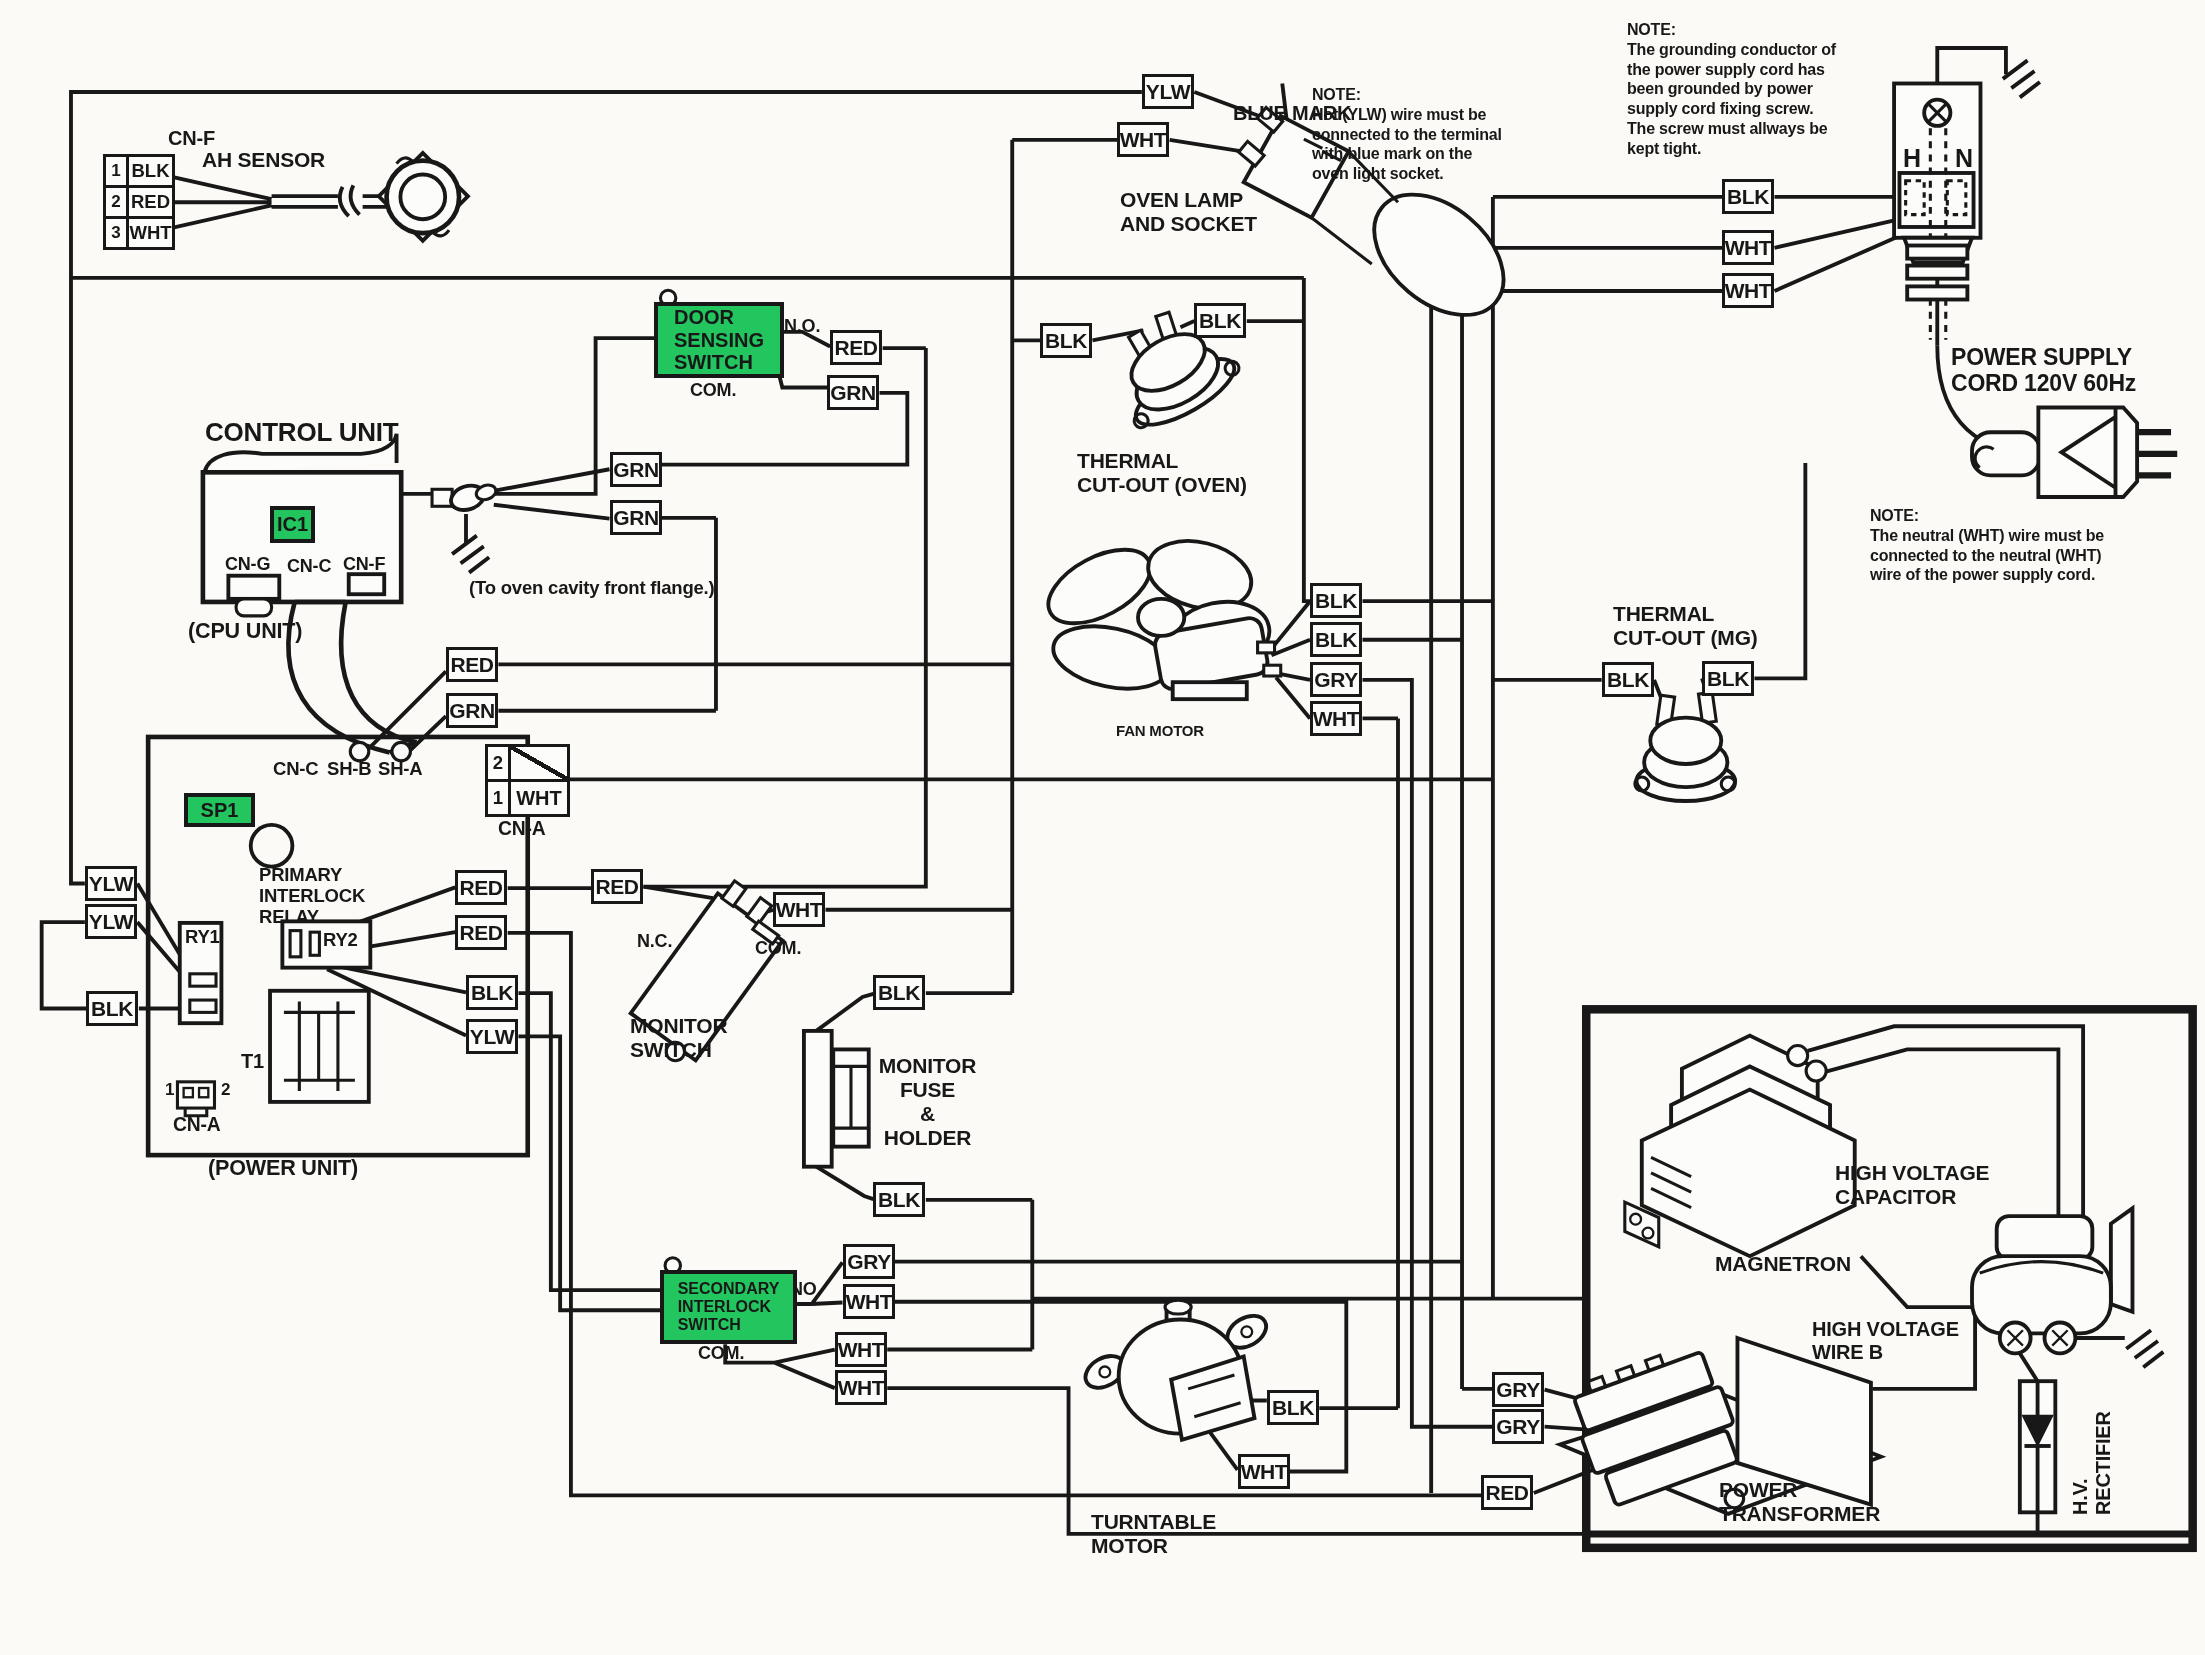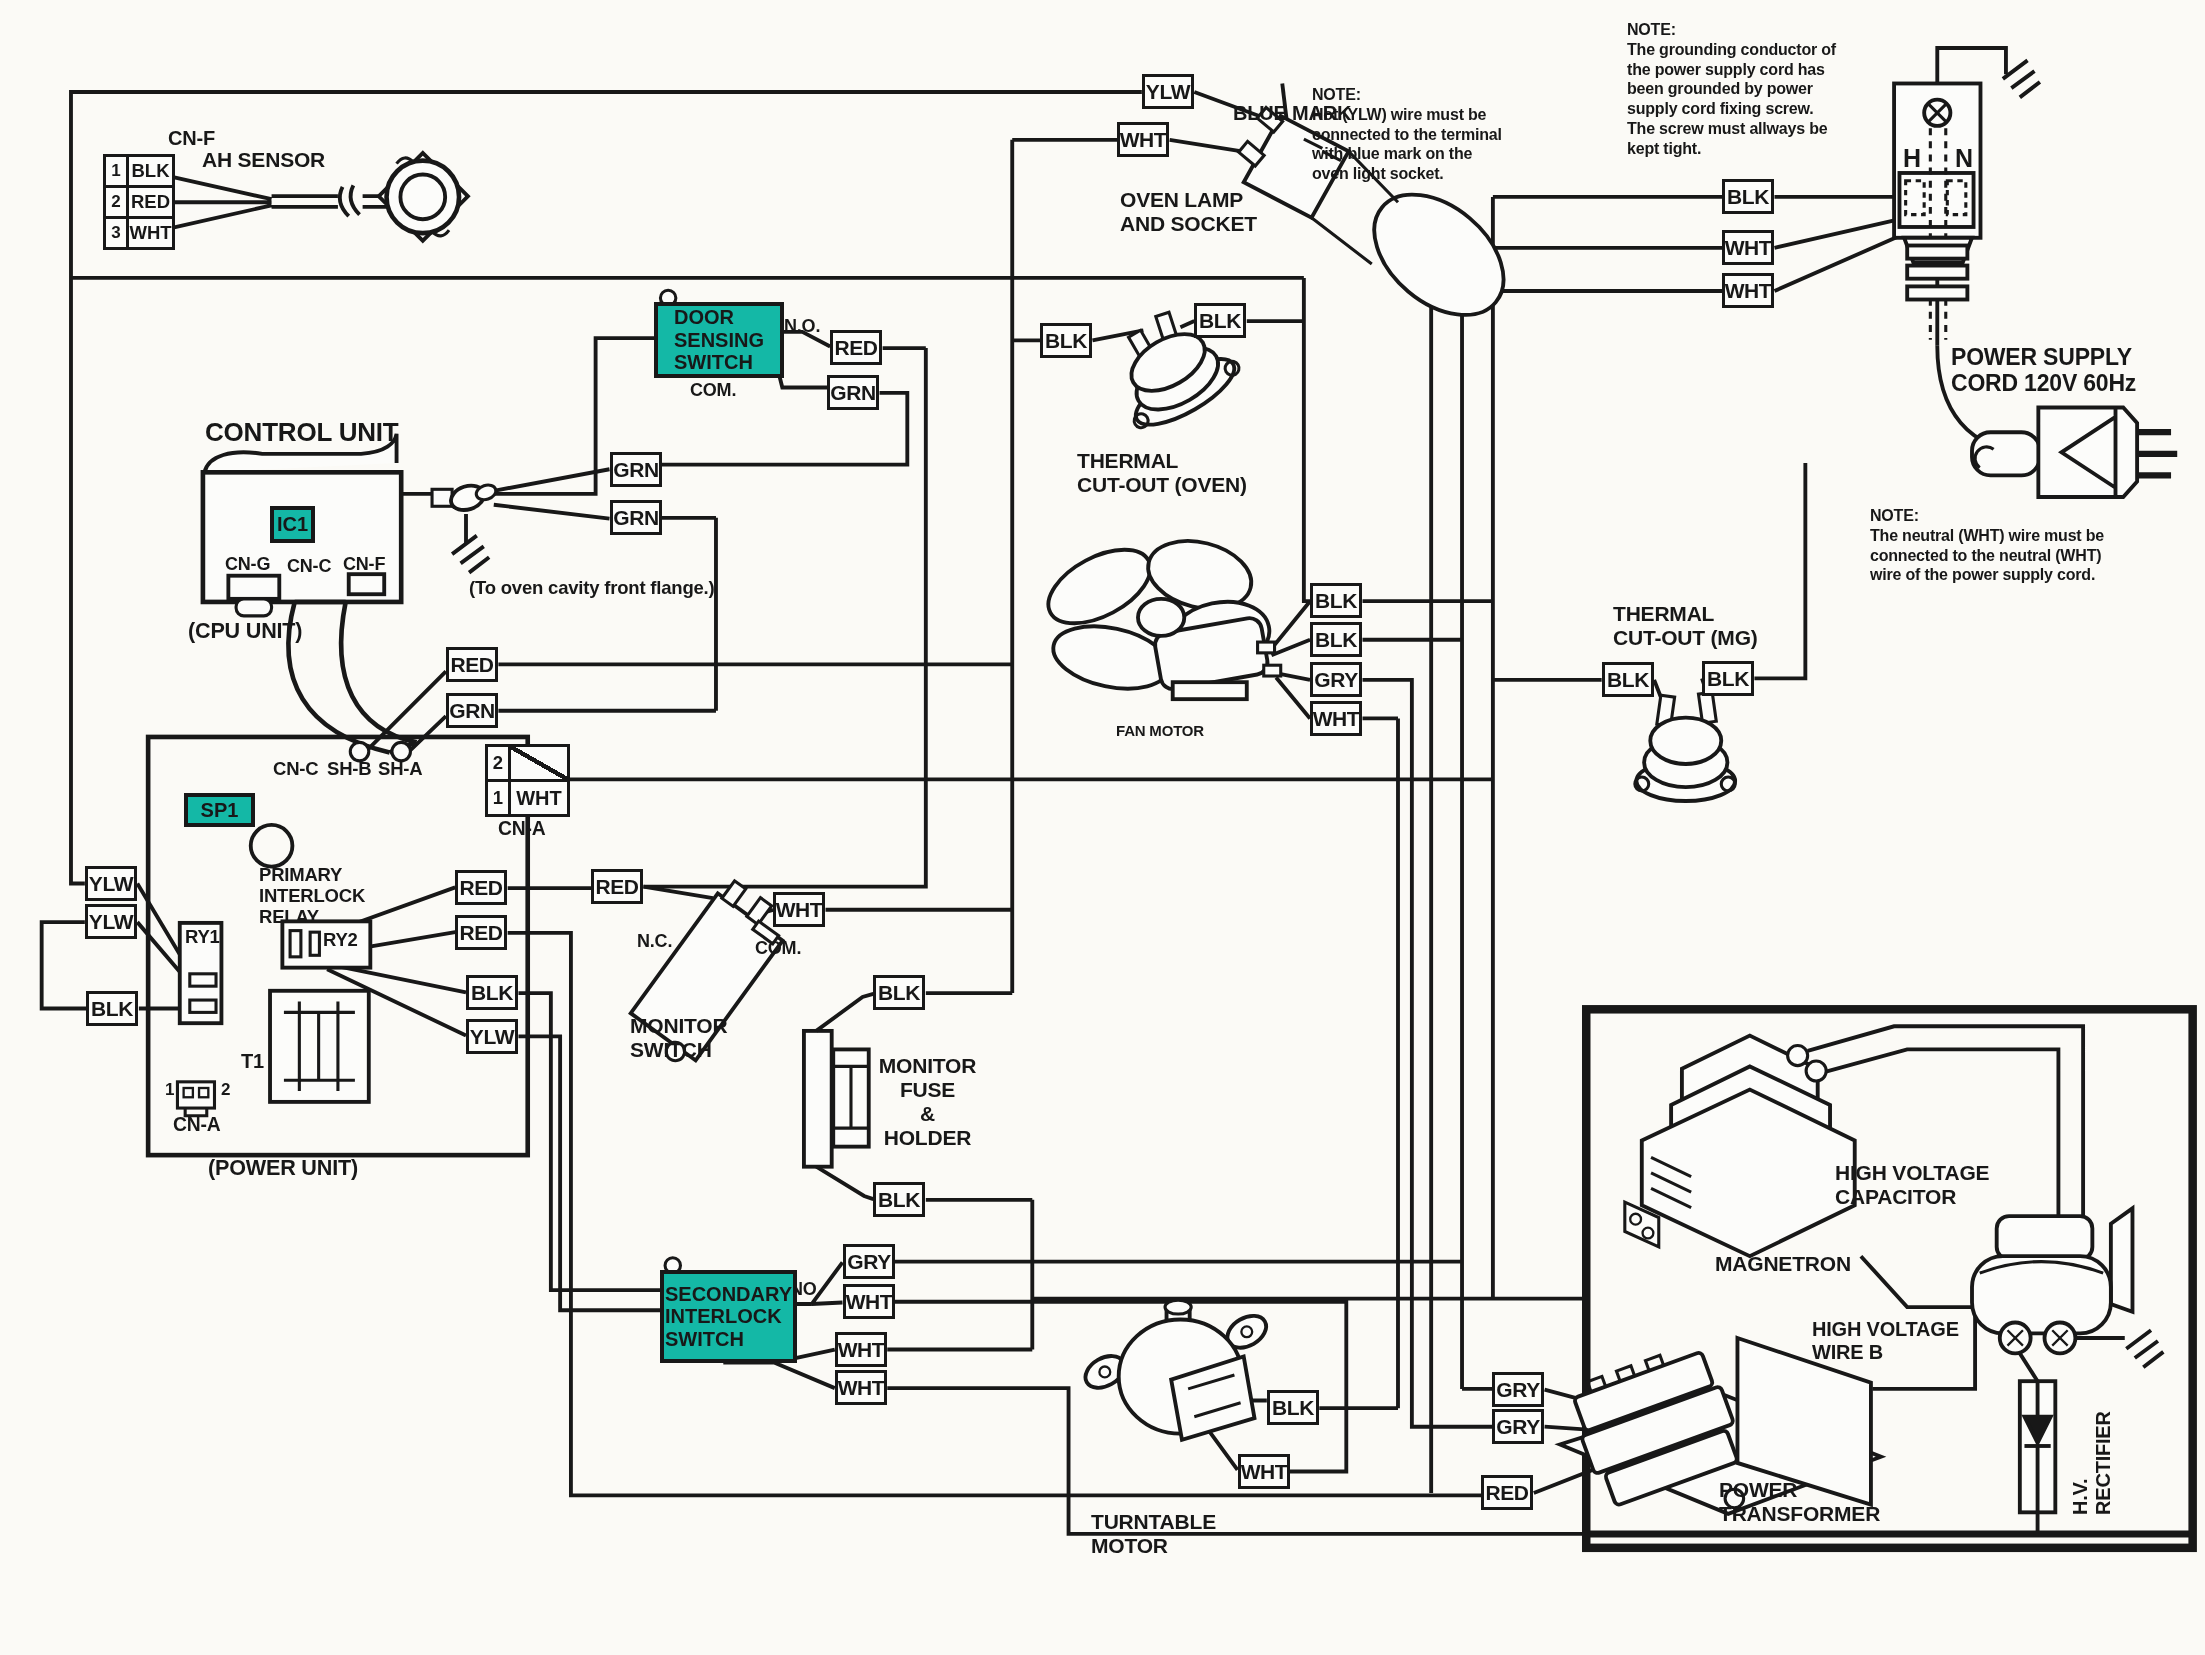--- a/index.html
+++ b/index.html
@@ -3,21 +3,21 @@
 <meta charset="utf-8">
 <style>
   html,body{margin:0;padding:0;background:#efeeea;}
   body{width:2205px;height:1656px;overflow:hidden;font-family:"Liberation Sans",sans-serif;color:#181818;}
   #canvas{position:absolute;left:0;top:0;width:2205px;height:1656px;background:#fbfaf6;}
   #wires{position:absolute;left:0;top:0;z-index:1;}
   .tag{position:absolute;display:flex;align-items:center;justify-content:center;border:3.9px solid #181818;
        background:#fcfcfa;font-weight:700;font-size:21px;letter-spacing:-0.4px;box-sizing:border-box;z-index:3;}
   .lbl{position:absolute;font-weight:700;white-space:pre-line;line-height:1.14;z-index:2;letter-spacing:-0.2px;}
   .note{position:absolute;font-weight:700;font-size:16px;line-height:1.24;white-space:pre-line;z-index:2;letter-spacing:-0.2px;}
-  .panel{position:absolute;border:4.6px solid #181818;background:#14b8a6;display:flex;align-items:center;
+  .panel{position:absolute;border:4.6px solid #181818;background:#22c55e;display:flex;align-items:center;
          justify-content:center;font-weight:700;white-space:pre-line;box-sizing:border-box;z-index:3;line-height:1.12;}
   .connector{position:absolute;border:3.9px solid #181818;background:#fcfcfa;z-index:3;box-sizing:border-box;}
   .connector .crow{display:flex;}
   .connector .crow + .crow{border-top:3.1px solid #181818;}
   .connector .pin{width:20px;display:flex;align-items:center;justify-content:center;border-right:3.1px solid #181818;font-weight:700;}
   .connector .wirecell{display:flex;align-items:center;justify-content:center;font-weight:700;}
   .cnf .crow{height:28px}.cnf .wirecell{width:43px;font-size:18.5px}.cnf .pin{font-size:17px}
   .cna .crow{height:32px}.cna .wirecell{width:56px;font-size:20px}.cna .pin{font-size:18.5px}
   .diagcell{background:linear-gradient(to top right,transparent 46%,#181818 46%,#181818 54%,transparent 54%);}
   .caption{font-size:32px;letter-spacing:0;}
@@ -381,21 +381,21 @@
 CAPACITOR</div>
     <div class="lbl" style="left: 1812px; top: 1318px; font-size: 20px;">HIGH VOLTAGE
 WIRE B</div>
     <div class="lbl" style="left: 2069px; top: 1515px; font-size: 20px; transform-origin: 0px 0px; transform: rotate(-90deg);">H.V.
 RECTIFIER</div>
     <div class="lbl" style="left: 1719px; top: 1478px; font-size: 21px;">POWER
 TRANSFORMER</div>
     <div class="panel" style="left: 654px; top: 302px; width: 130px; height: 76px; font-size: 20px;">DOOR
 SENSING
 SWITCH</div>
-    <div class="panel" style="left: 660px; top: 1270px; width: 137px; height: 93px; font-size: 20px;">SECONDARY
+    <div class="panel" style="left: 660px; top: 1270px; width: 137px; height: 74px; font-size: 16px;">SECONDARY
 INTERLOCK
 SWITCH</div>
     <div class="panel" style="left: 270px; top: 506px; width: 45px; height: 37px; font-size: 20px;">IC1</div>
     <div class="panel" style="left: 184px; top: 793px; width: 71px; height: 34px; font-size: 20px;">SP1</div>
     <div class="note" style="left: 1312px; top: 85px; width: 255px;">NOTE:
 Hot (YLW) wire must be
 connected to the terminal
 with blue mark on the
 oven light socket.</div>
     <div class="note" style="left: 1627px; top: 20px; width: 255px;">NOTE:

